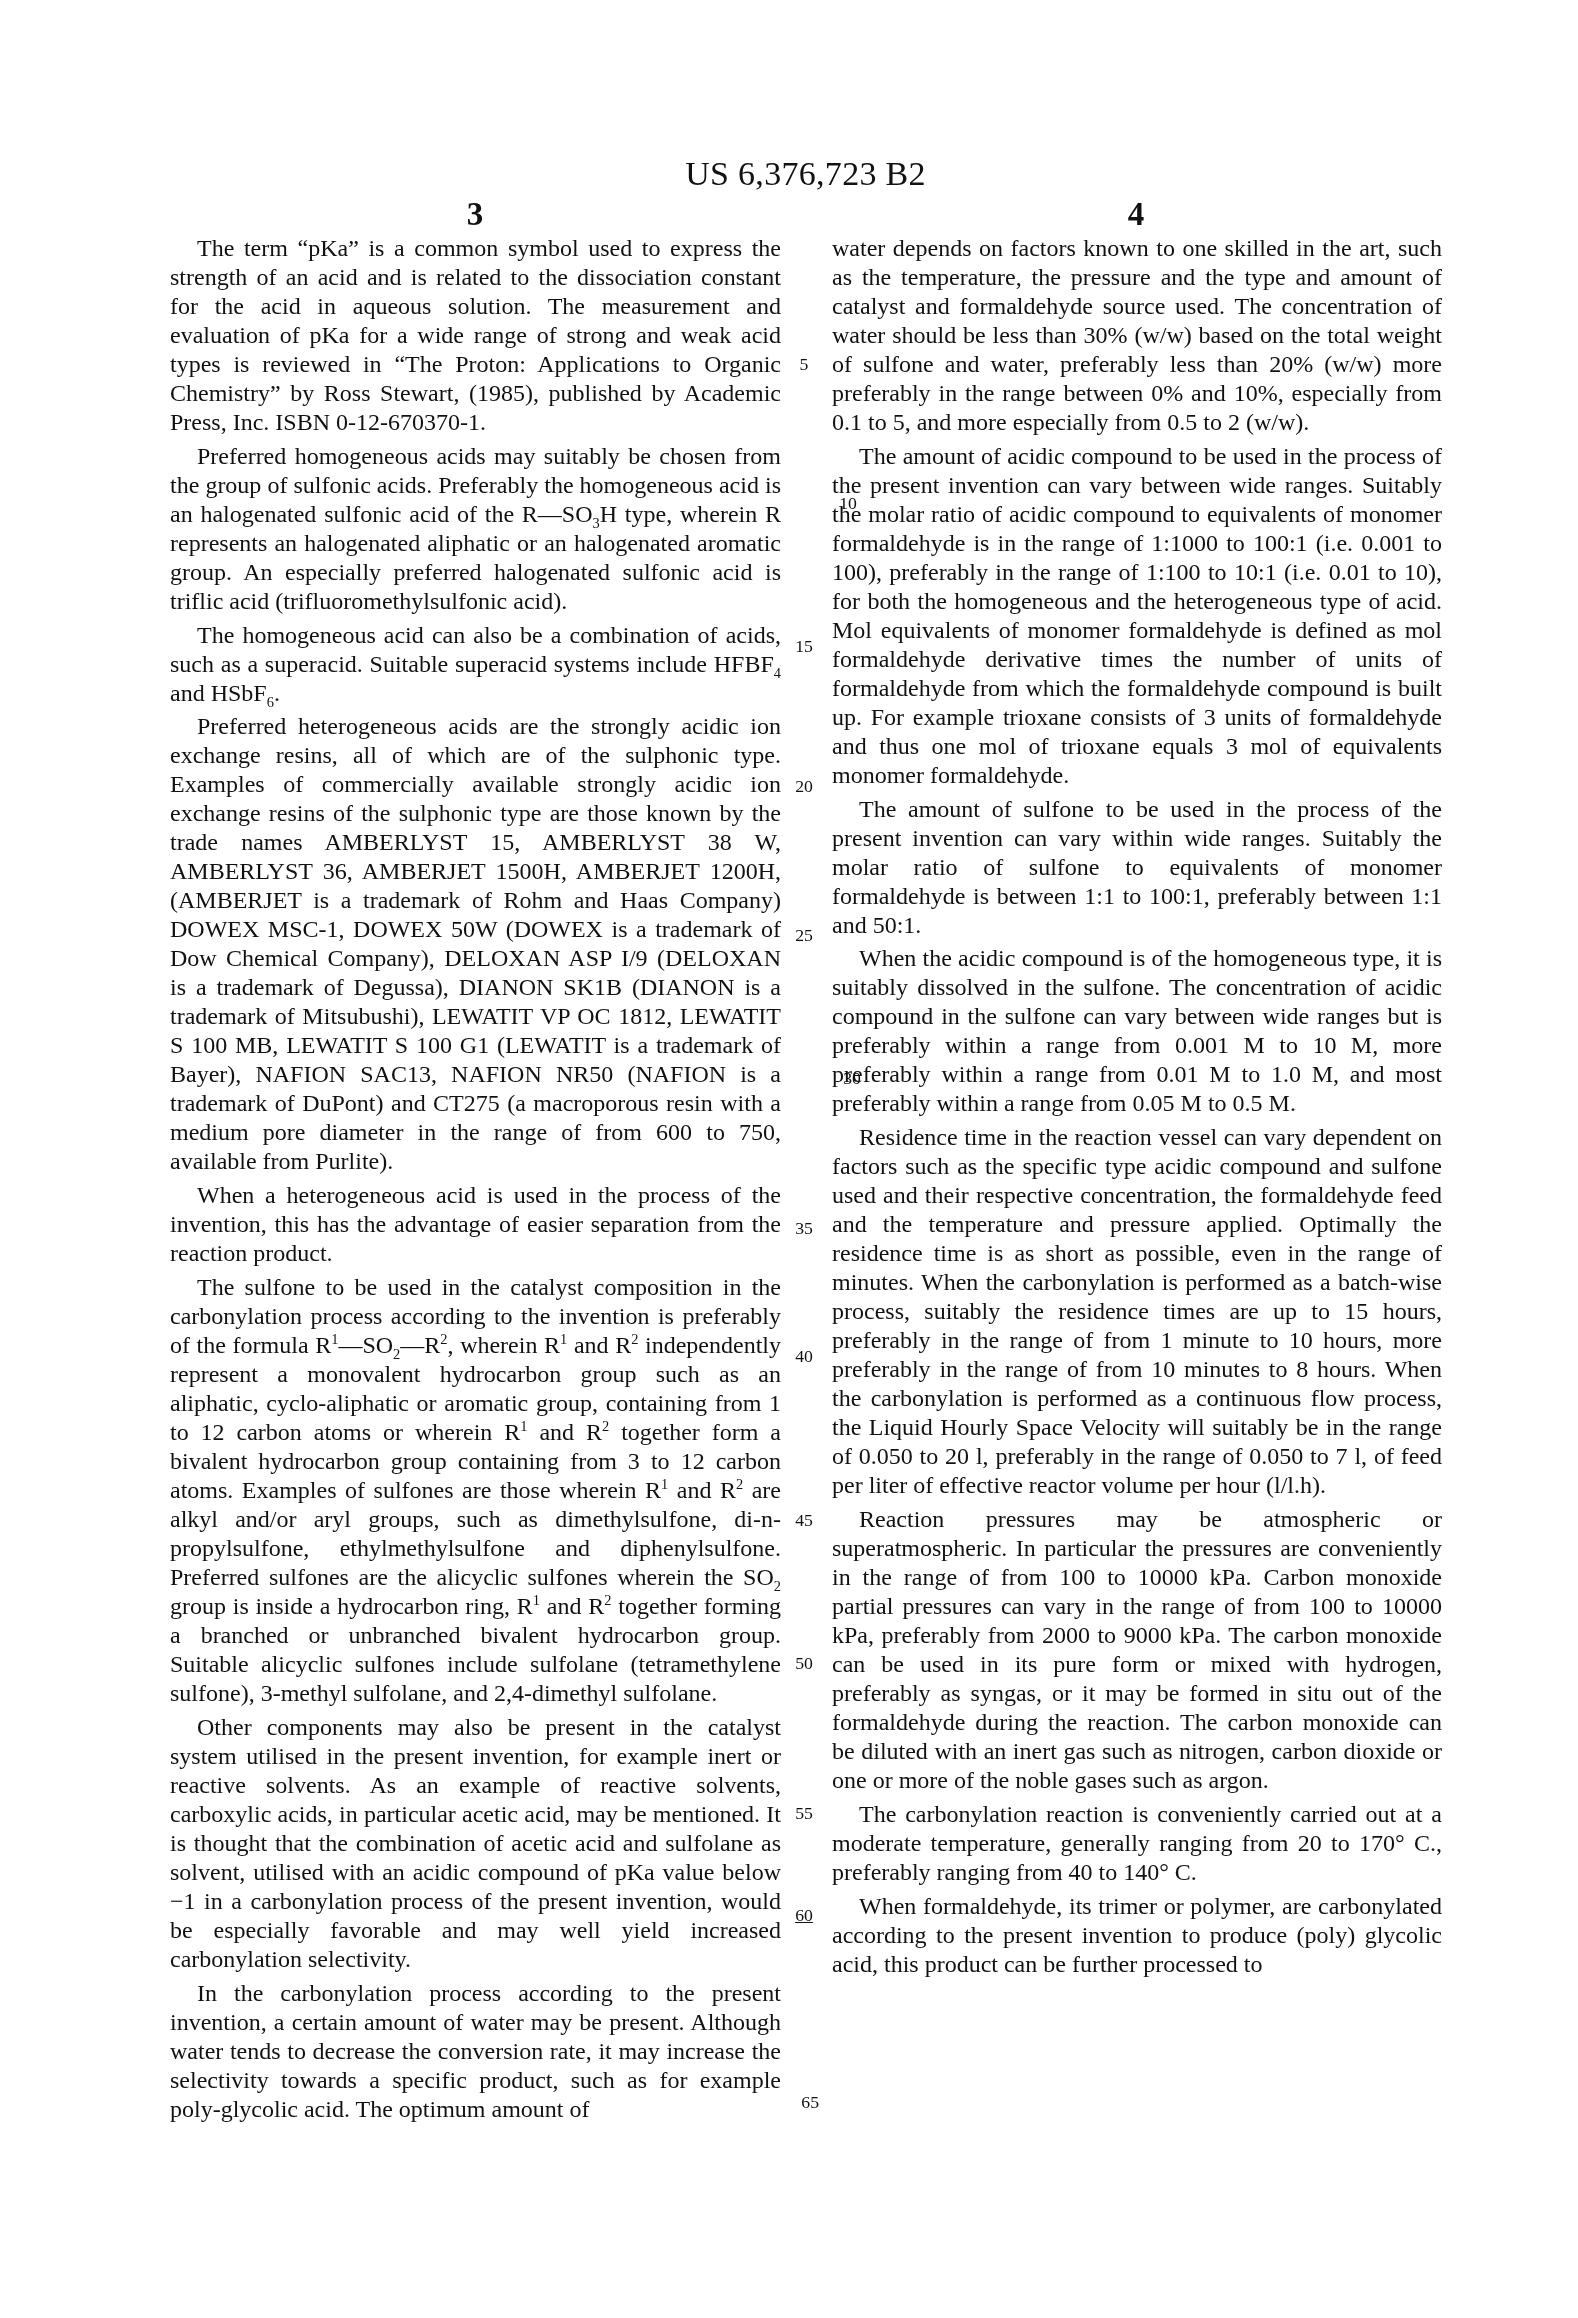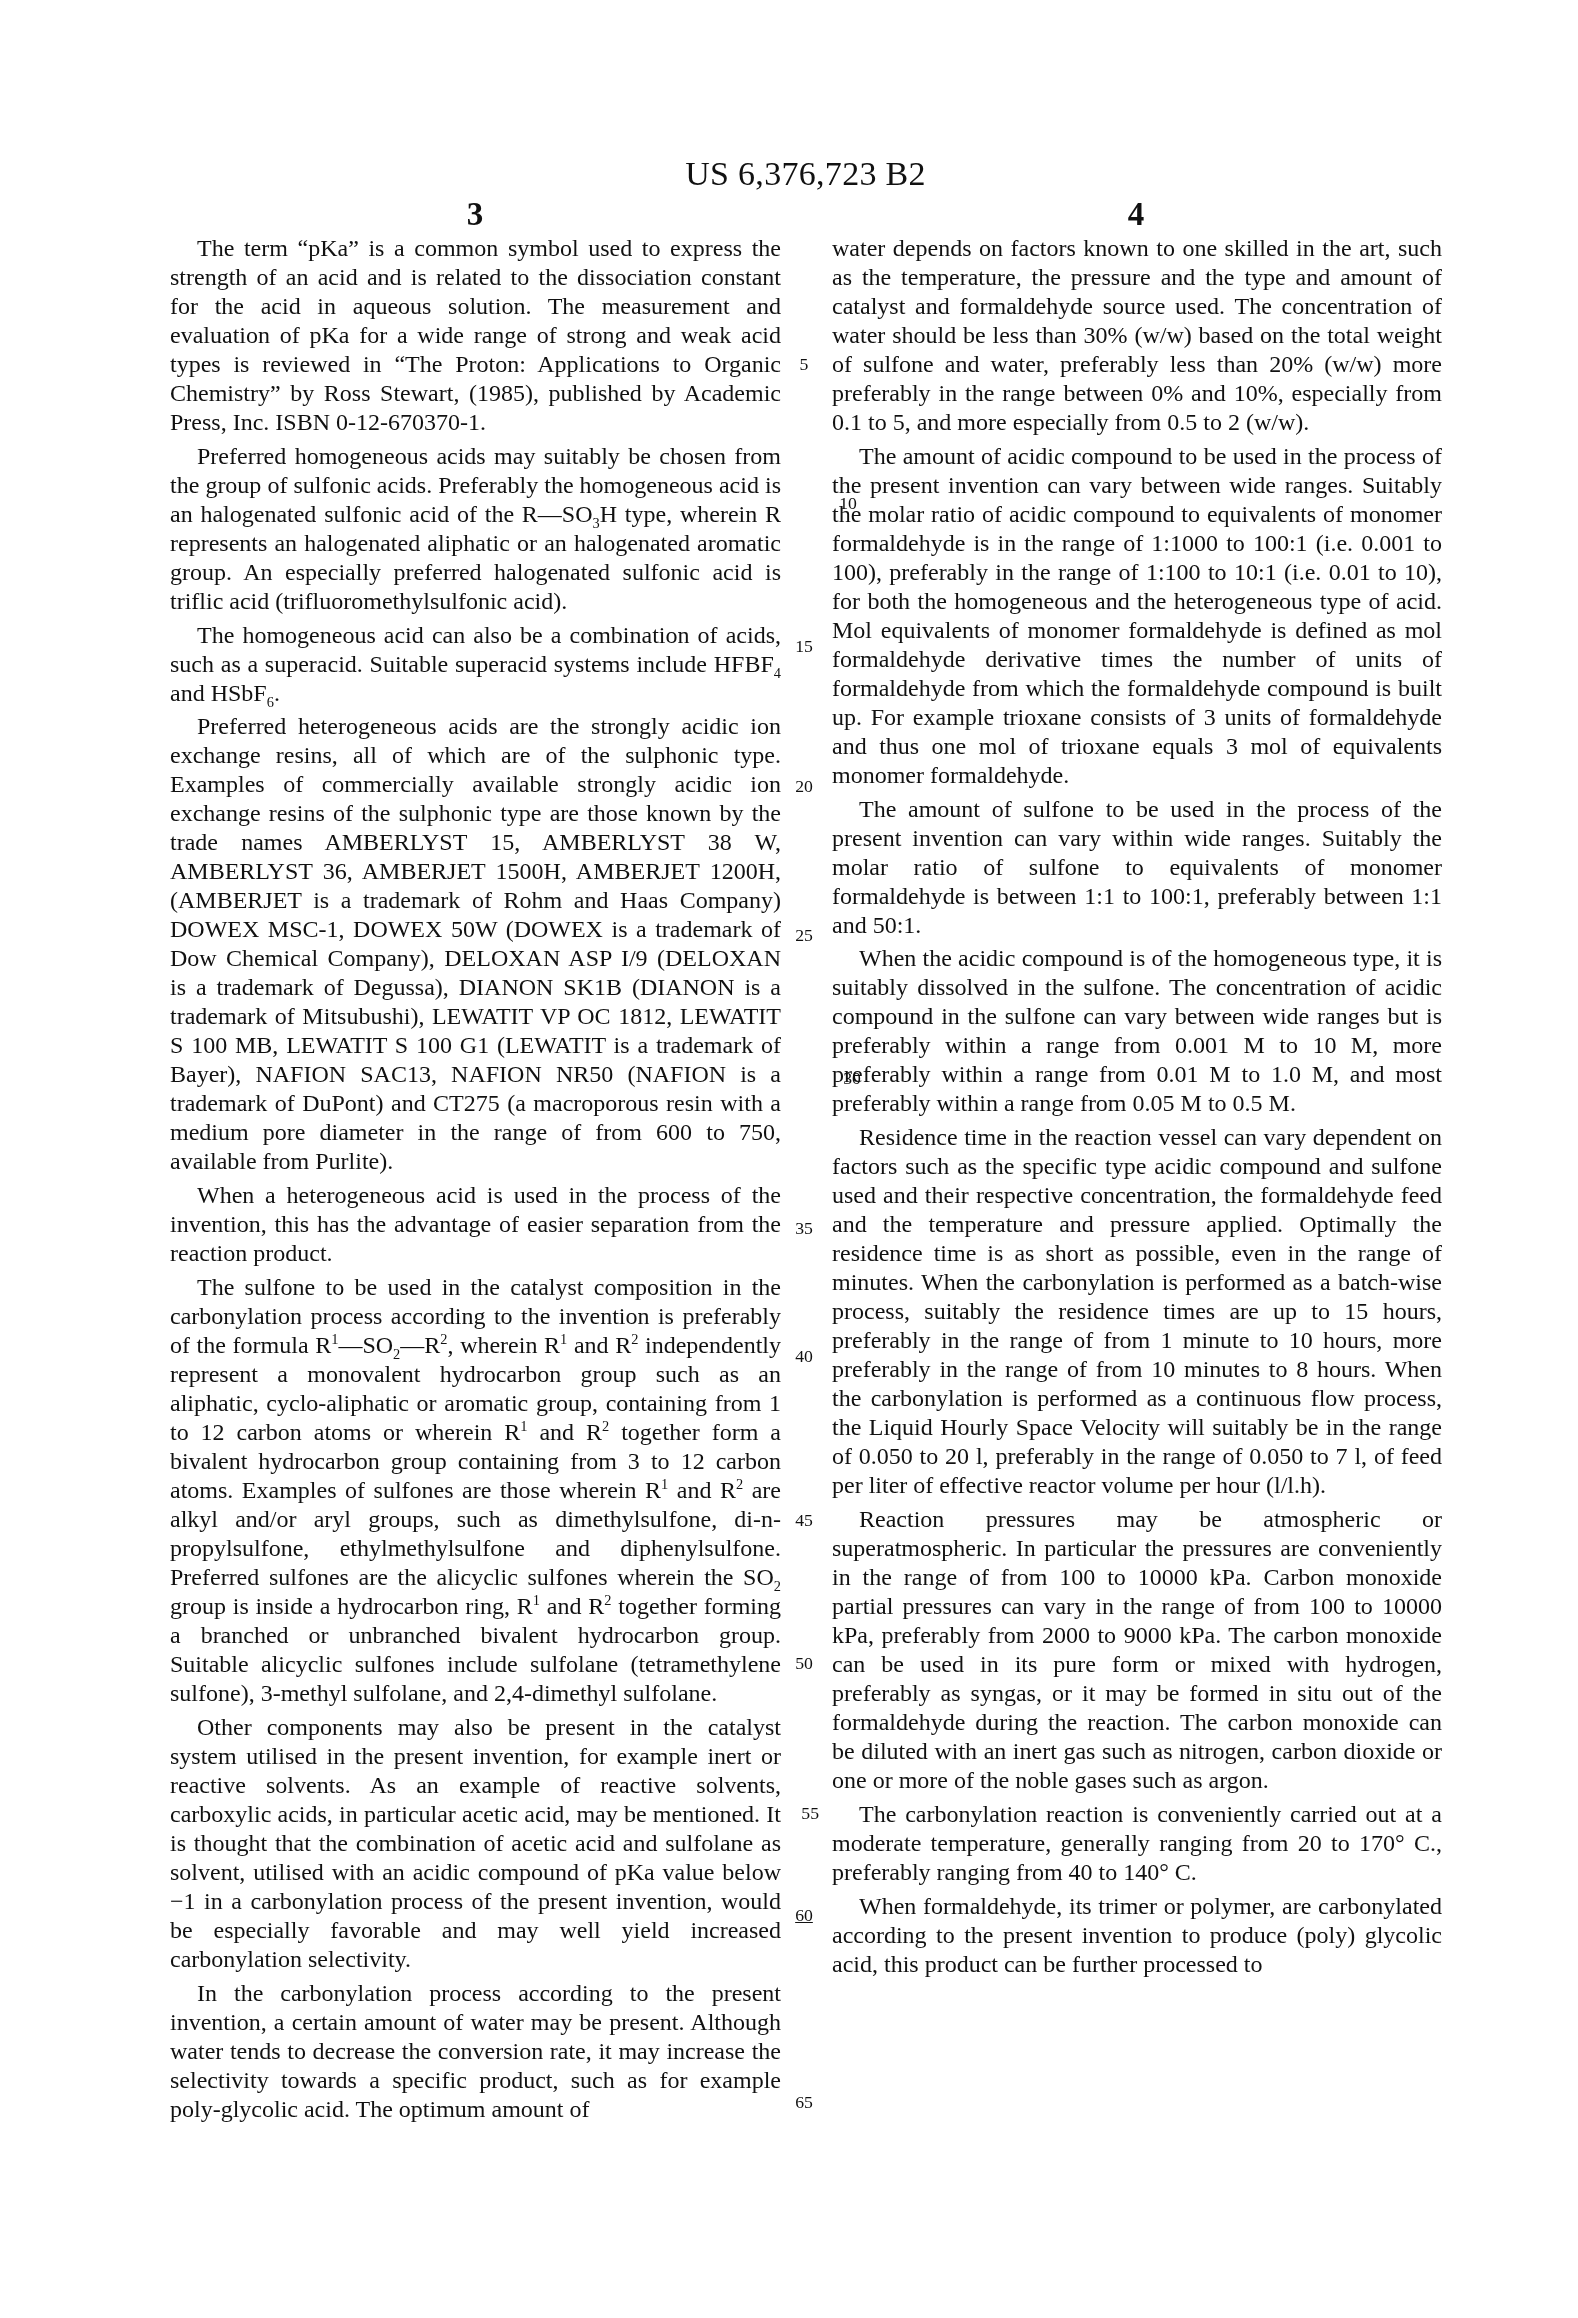--- a/index.html
+++ b/index.html
@@ -91,16 +91,16 @@
 <div class="line-num" style="top: 354px;">5</div>
 <div class="line-num" style="top: 493px; margin-left: 44px;">10</div>
 <div class="line-num" style="top: 636px;">15</div>
 <div class="line-num" style="top: 776px;">20</div>
 <div class="line-num" style="top: 925px;">25</div>
 <div class="line-num" style="top: 1068px; margin-left: 48px;">30</div>
 <div class="line-num" style="top: 1218px;">35</div>
 <div class="line-num" style="top: 1346px; text-align: center;">40</div>
 <div class="line-num" style="top: 1510px;">45</div>
 <div class="line-num" style="top: 1653px;">50</div>
-<div class="line-num" style="top: 1803px; text-align: right;">55</div>
+<div class="line-num" style="top: 1803px;">55</div>
 <div class="line-num" style="top: 1905px; text-decoration: underline;">60</div>
-<div class="line-num" style="top: 2092px;">65</div>
+<div class="line-num" style="top: 2092px; text-align: right;">65</div>
 
 
 </body></html>

